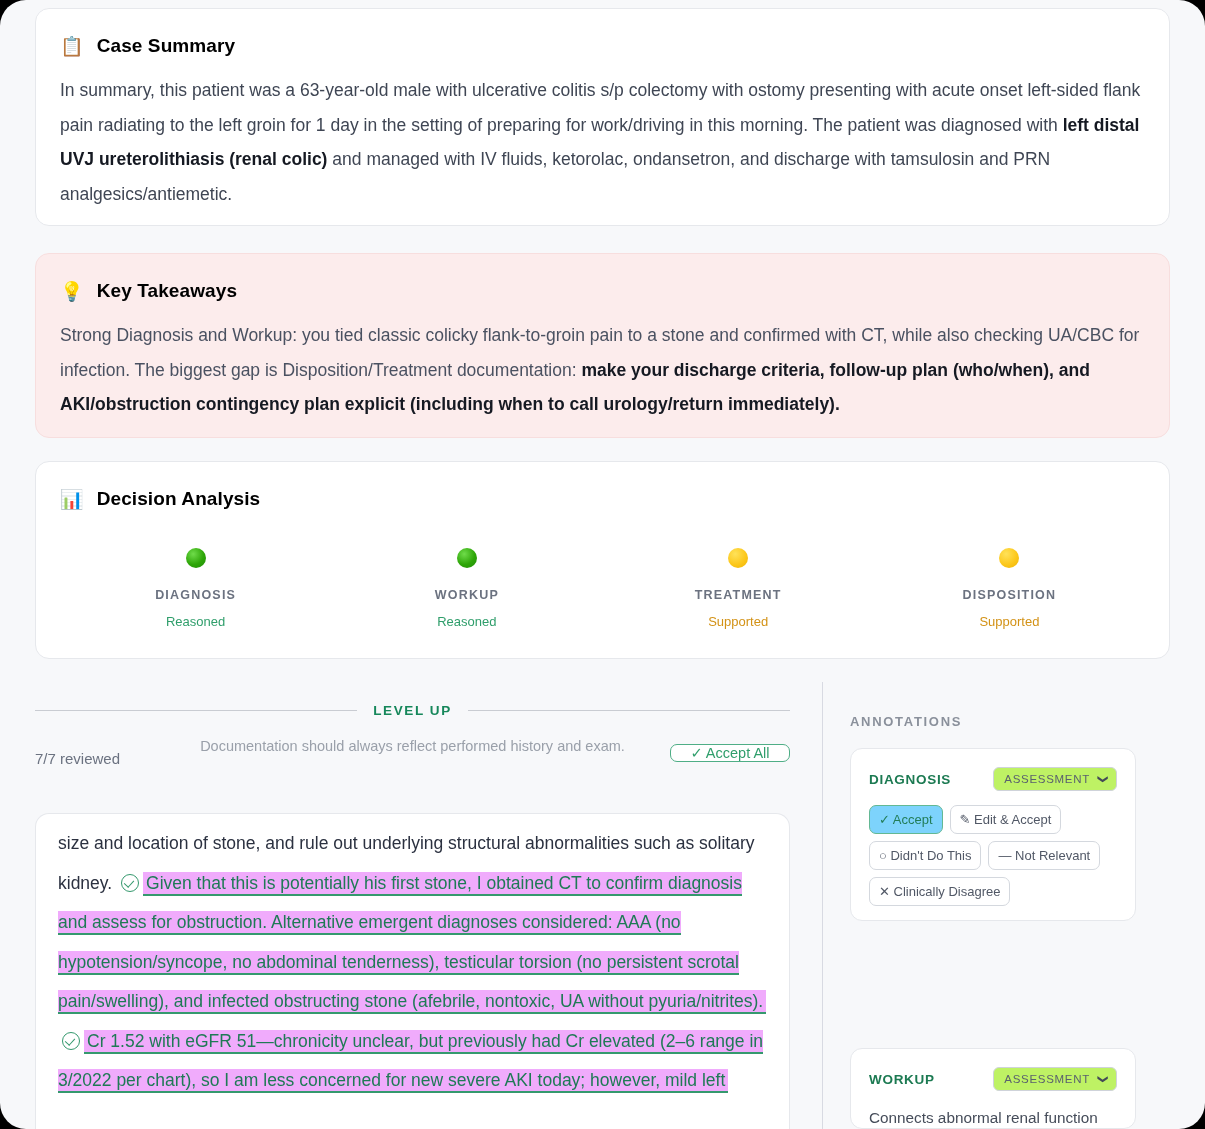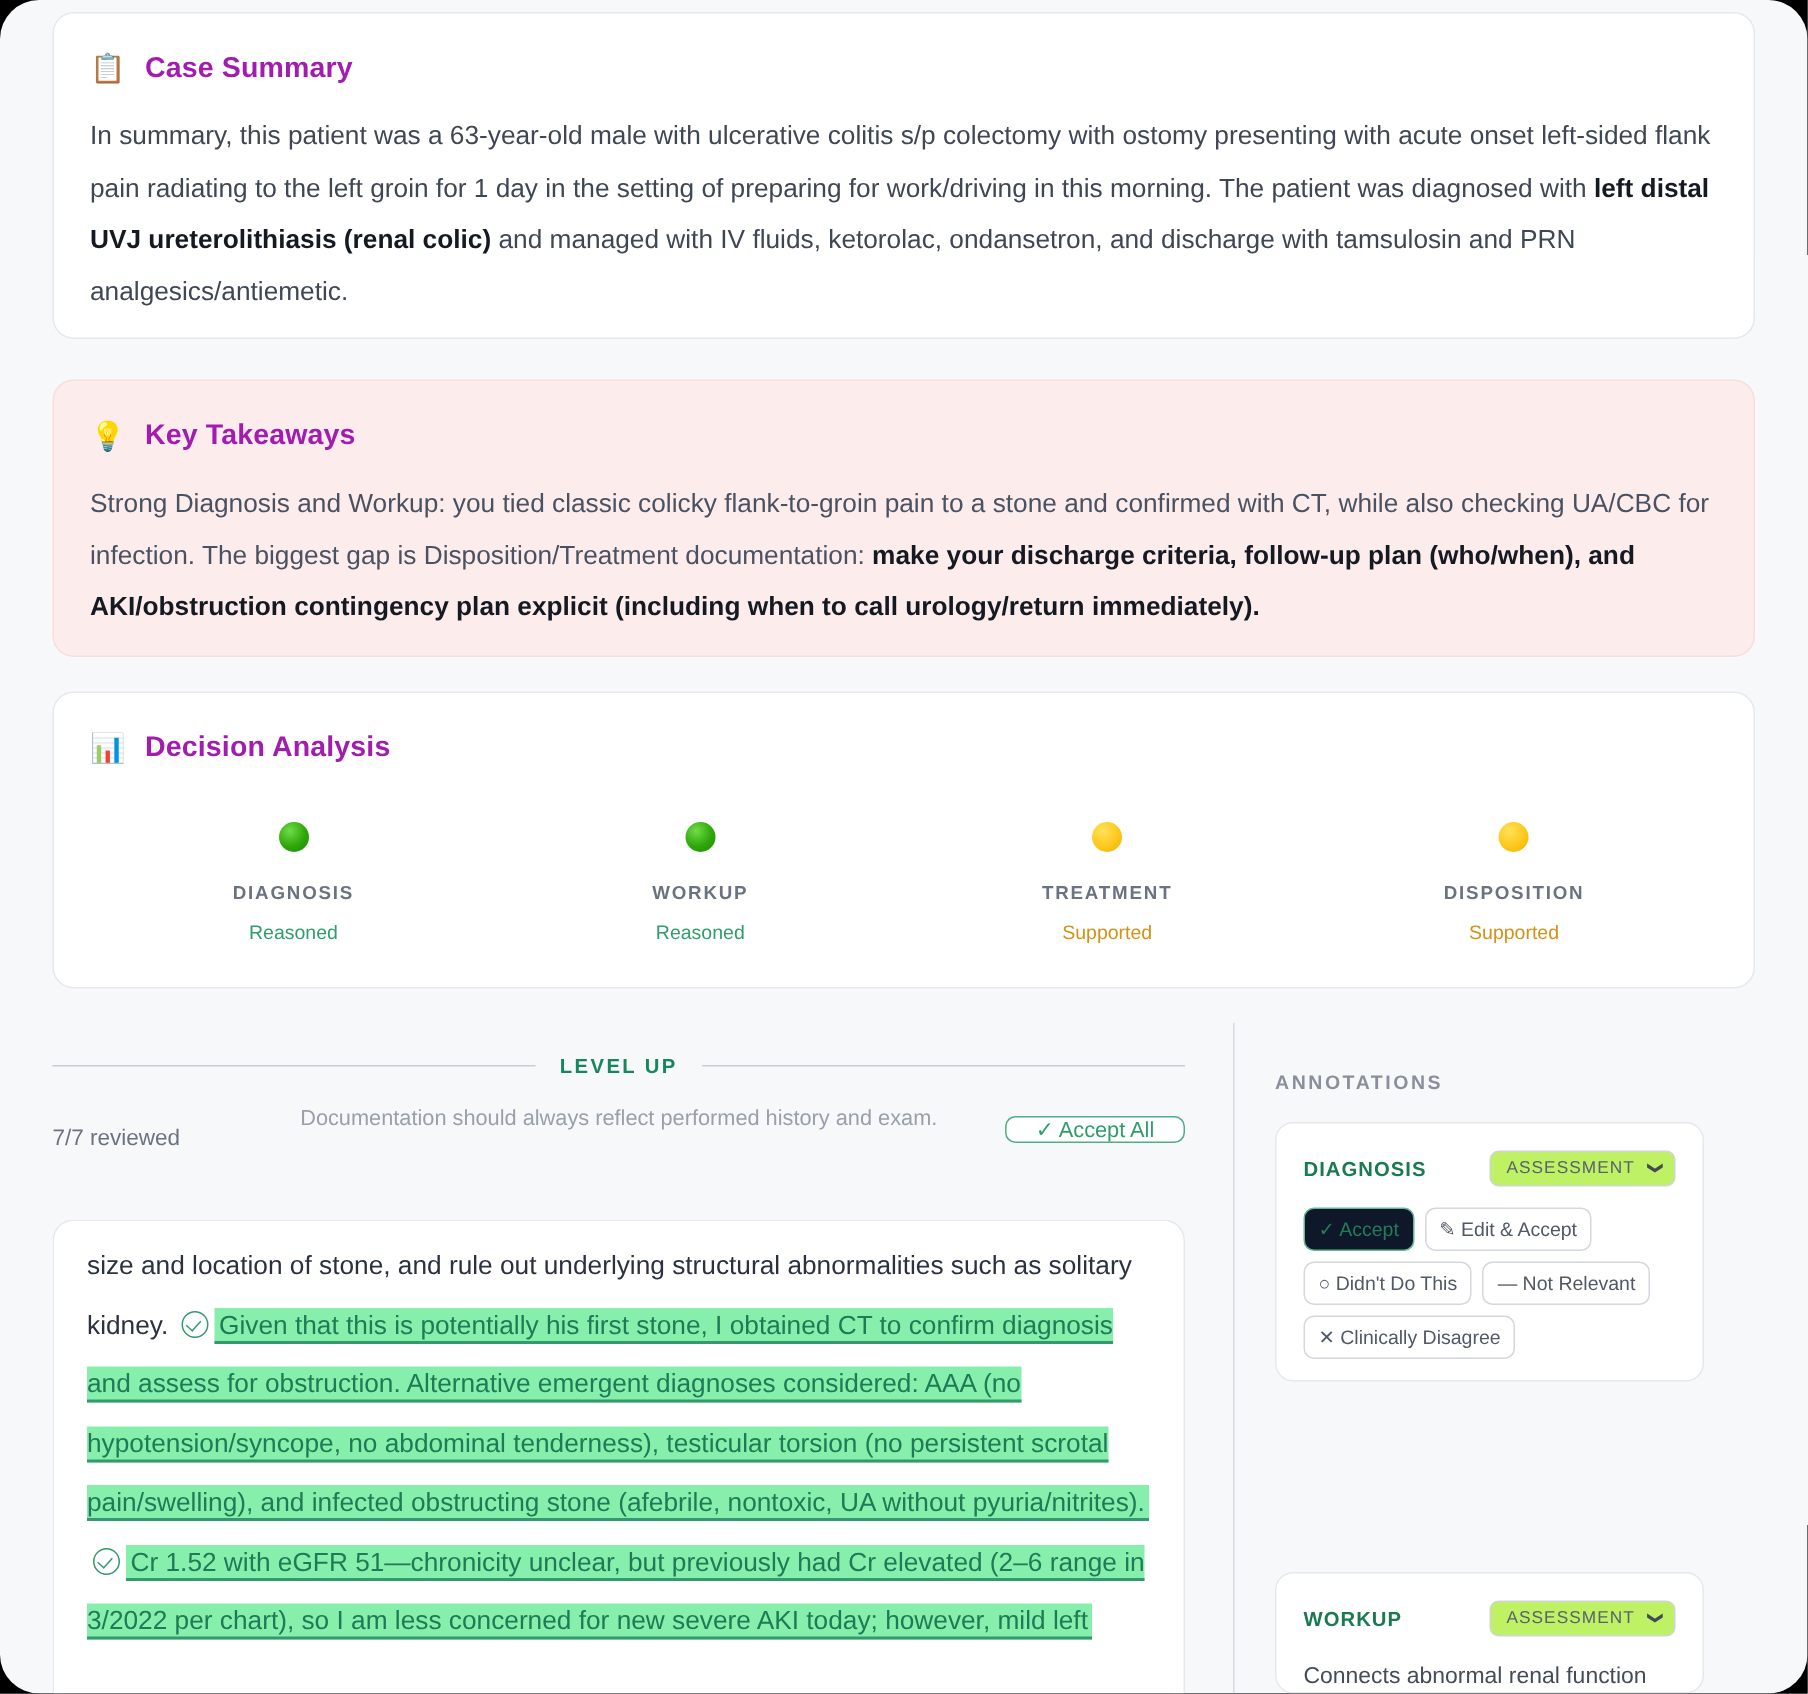--- a/index.html
+++ b/index.html
@@ -24,21 +24,21 @@
     border-radius: 14px;
     position: absolute;
   }
   .card-head {
     display: flex;
     align-items: center;
     gap: 13px;
   }
   .card-emoji { font-size: 19px; line-height: 1; }
   .card-title {
-    color: #a21caf;
+    color: #000000;
     font-size: 19px;
     font-weight: bold;
     letter-spacing: .1px;
   }
   .body-text {
     color: #3f4654;
     font-size: 17.5px;
     line-height: 34.5px;
     margin-top: 16px;
   }
@@ -110,21 +110,21 @@
     padding: 0 22px; overflow: hidden;
     border-bottom: none;
     border-radius: 14px 14px 0 0;
   }
   #note-body {
     color: #2b3140; font-size: 17.5px; line-height: 39.5px;
     padding-top: 10px;
   }
   .ins {
     color: #1f7a55;
-    background: #86efac;
+    background: #f0abfc;
     border-bottom: 2px solid #35996e;
     padding: 1px 3px;
   }
   .check {
     display: inline-block;
     width: 18px; height: 18px; border-radius: 50%;
     border: 1.8px solid #35996e;
     position: relative; top: 3px;
     margin: 0 4px;
   }
@@ -174,21 +174,21 @@
     color: #454c59; font-size: 15.3px; line-height: 24.6px;
   }
   .anno-text .g { color: #2f9e6b; }
   .anno-actions { margin-top: 13px; display: flex; flex-wrap: wrap; gap: 7px; }
   .chip {
     border: 1px solid #d4d8de; border-radius: 7px;
     background: #fff; color: #515866;
     font-size: 13px; font-family: "Liberation Sans", sans-serif;
     padding: 6px 9px; cursor: pointer; white-space: nowrap;
   }
-  .chip.accept { border-color: #63b893; background: #0f172a; color: #227d57; }
+  .chip.accept { border-color: #63b893; background: #7dd3fc; color: #227d57; }
 </style>
 </head>
 <body>
 
 <div id="frame">
 
   <section class="card" id="case-summary">
     <div class="card-head">
       <span class="card-emoji">📋</span>
       <span class="card-title">Case Summary</span>

